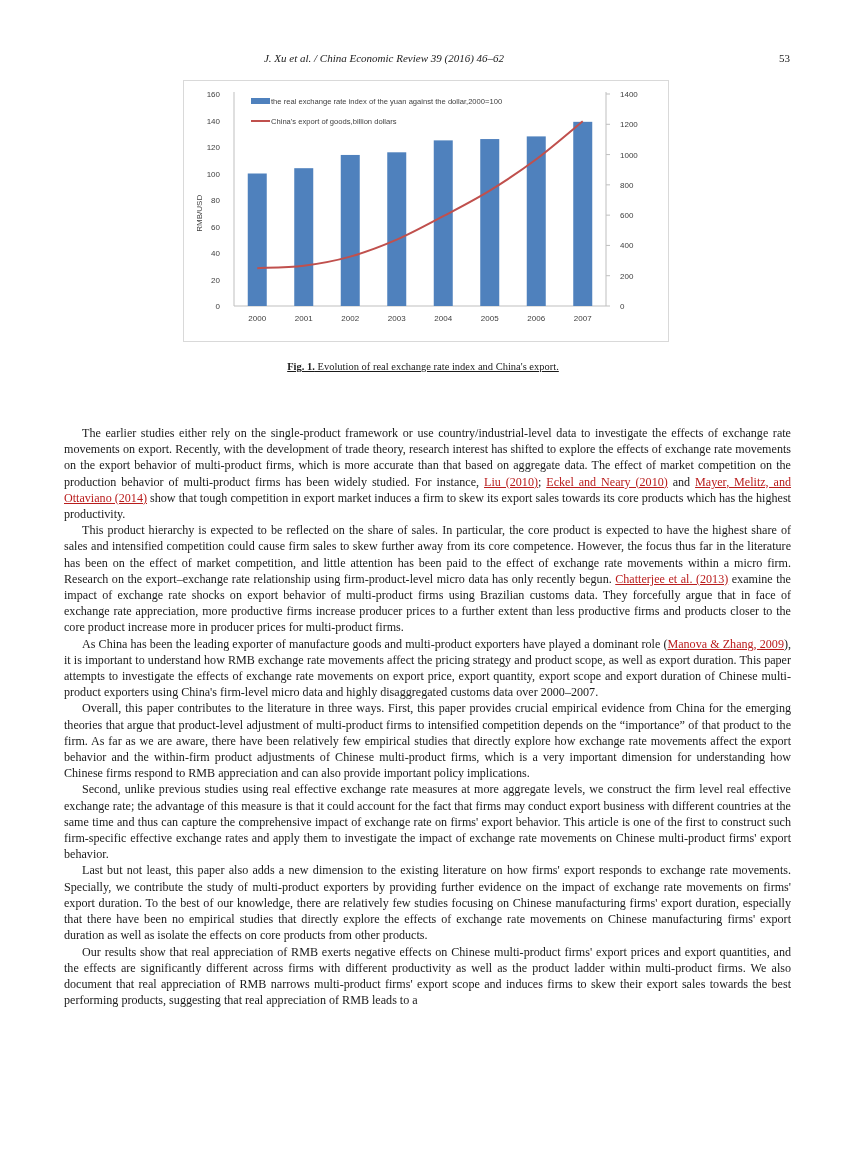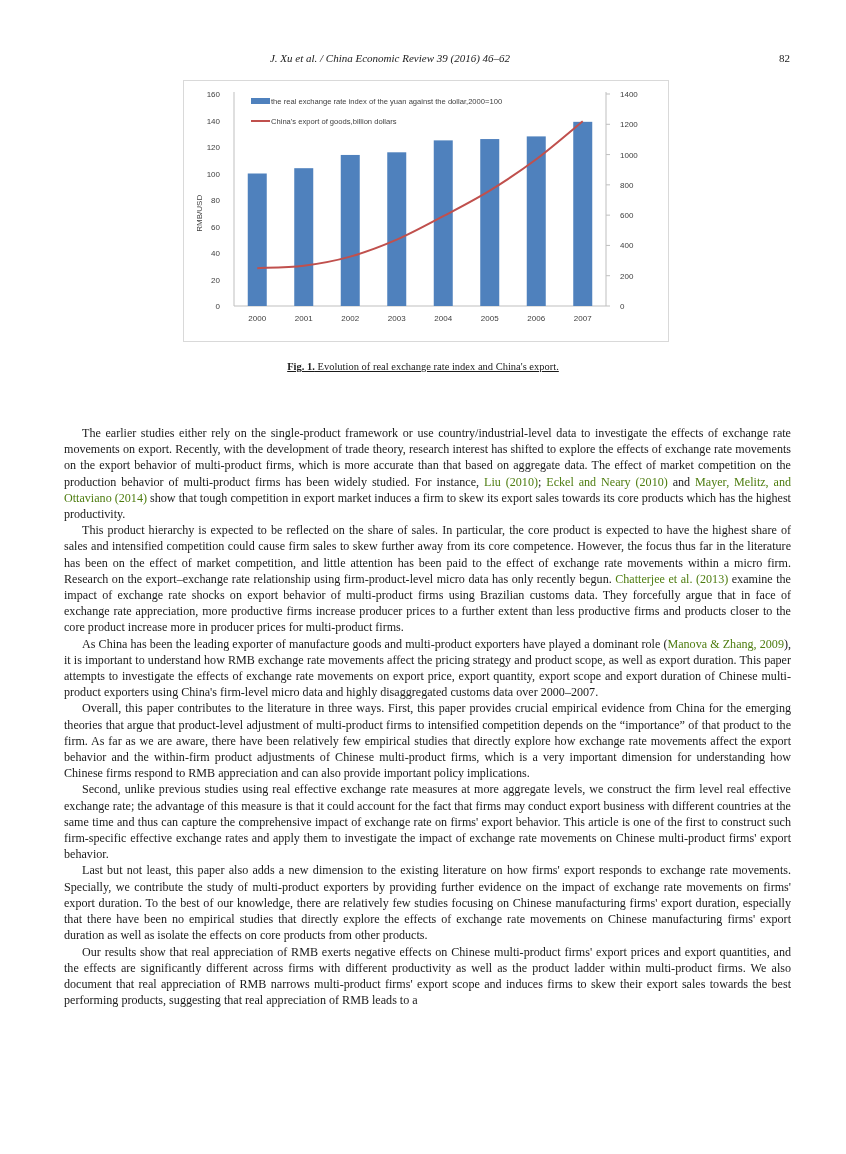--- a/index.html
+++ b/index.html
@@ -1,34 +1,34 @@
 <!DOCTYPE html>
 <html><head>
 <meta charset="utf-8">
 <style>
   html, body { margin: 0; padding: 0; background: #ffffff; }
   body { width: 846px; height: 1154px; position: relative; overflow: hidden; font-family: "Liberation Serif", serif; color: #1a1a1a; }
   .running-head { position: absolute; top: 52px; left: 0; width: 846px; height: 16px; font-size: 11px; }
-  .running-head .journal { position: absolute; left: 0; width: 768px; text-align: center; font-style: italic; padding-left: 6px; }
+  .running-head .journal { position: absolute; left: 0; width: 768px; text-align: center; font-style: italic; }
   .running-head .page-num { position: absolute; right: 56px; }
   .figure { position: absolute; left: 183px; top: 80px; width: 486px; height: 262px; border: 1px solid #d9d9d9; box-sizing: border-box; background: #fff; }
   .figure svg { position: absolute; left: 0; top: 0; }
   .caption { position: absolute; top: 361px; left: 0; width: 846px; text-align: center; font-size: 10.5px; text-decoration: underline; }
   .caption b { font-weight: bold; }
   .body-text { position: absolute; top: 425px; left: 64px; width: 727px; font-size: 12.1px; line-height: 16.2px; text-align: justify; hyphens: manual; }
   .body-text p { margin: 0; text-indent: 18px; }
-  .cite { color: #4d7c0f; }
+  .cite { color: #b91c1c; text-decoration: underline; }
   .chart-text { font-family: "Liberation Sans", sans-serif; fill: #404040; }
 </style>
 </head>
 <body>
 
 <div class="running-head">
   <span class="journal">J. Xu et al. / China Economic Review 39 (2016) 46–62</span>
-  <span class="page-num">82</span>
+  <span class="page-num">53</span>
 </div>
 
 <div class="figure">
   <svg id="chart-svg" width="486" height="262" viewBox="0 0 486 262">
       <line x1="50" y1="11" x2="50" y2="225" stroke="#bfbfbf" stroke-width="1"></line>
       <line x1="50" y1="225" x2="422" y2="225" stroke="#bfbfbf" stroke-width="1"></line>
       <line x1="422" y1="11" x2="422" y2="225" stroke="#bfbfbf" stroke-width="1"></line>
       <text x="36" y="228" font-size="8" text-anchor="end" class="chart-text">0</text>
       <text x="36" y="201.5" font-size="8" text-anchor="end" class="chart-text">20</text>
       <text x="36" y="175" font-size="8" text-anchor="end" class="chart-text">40</text>

